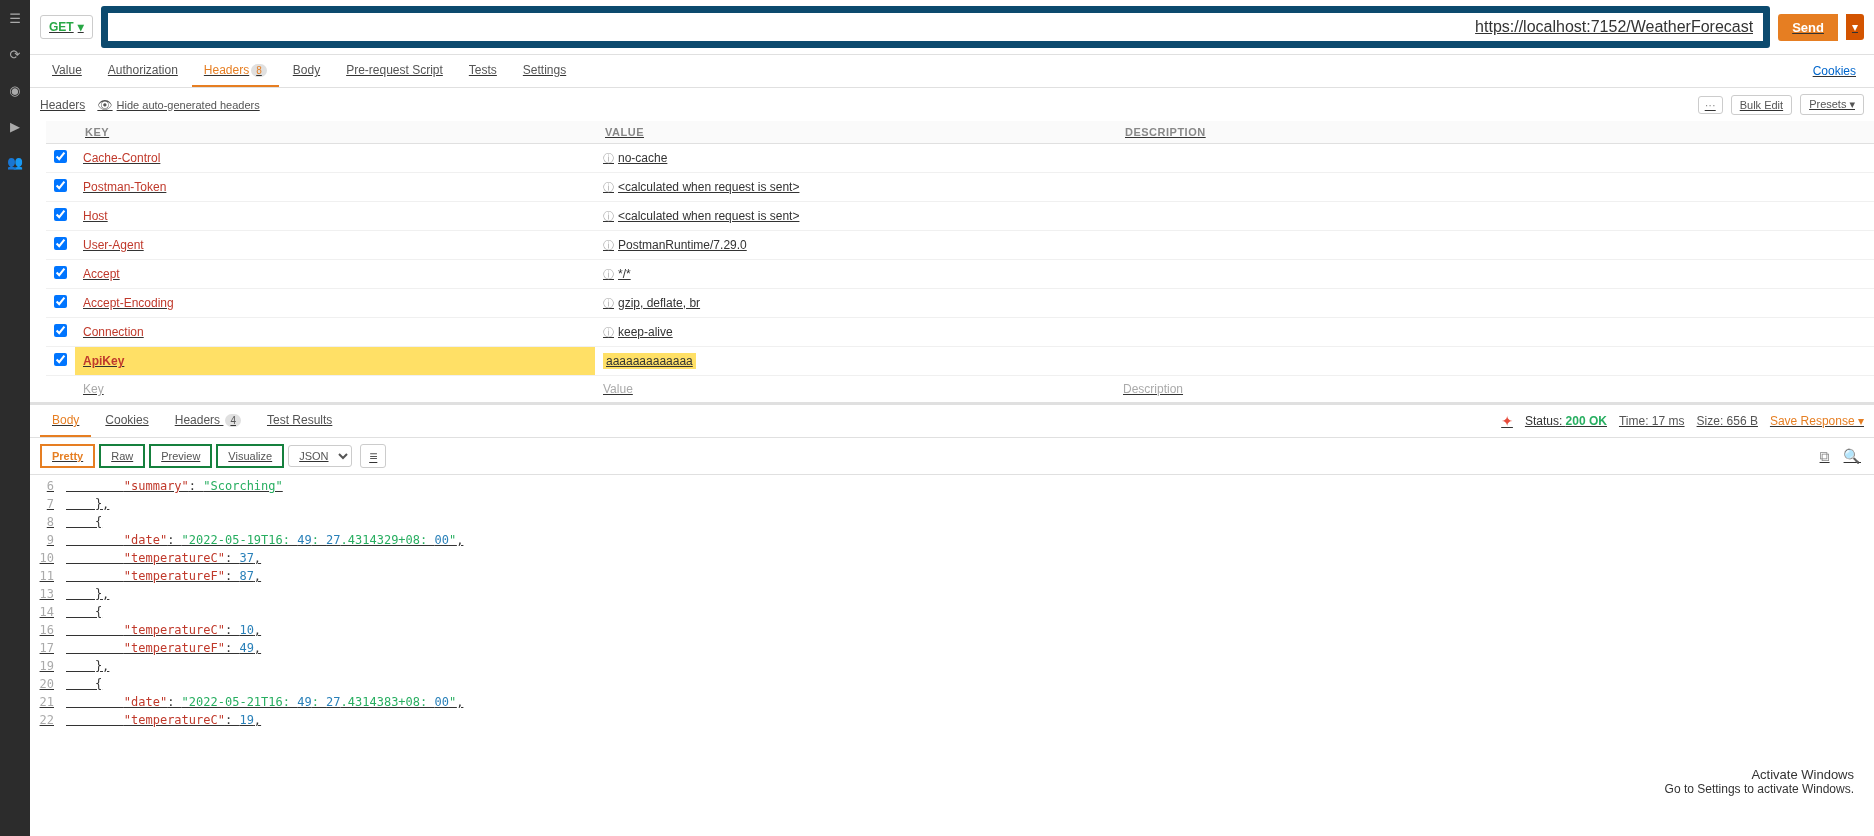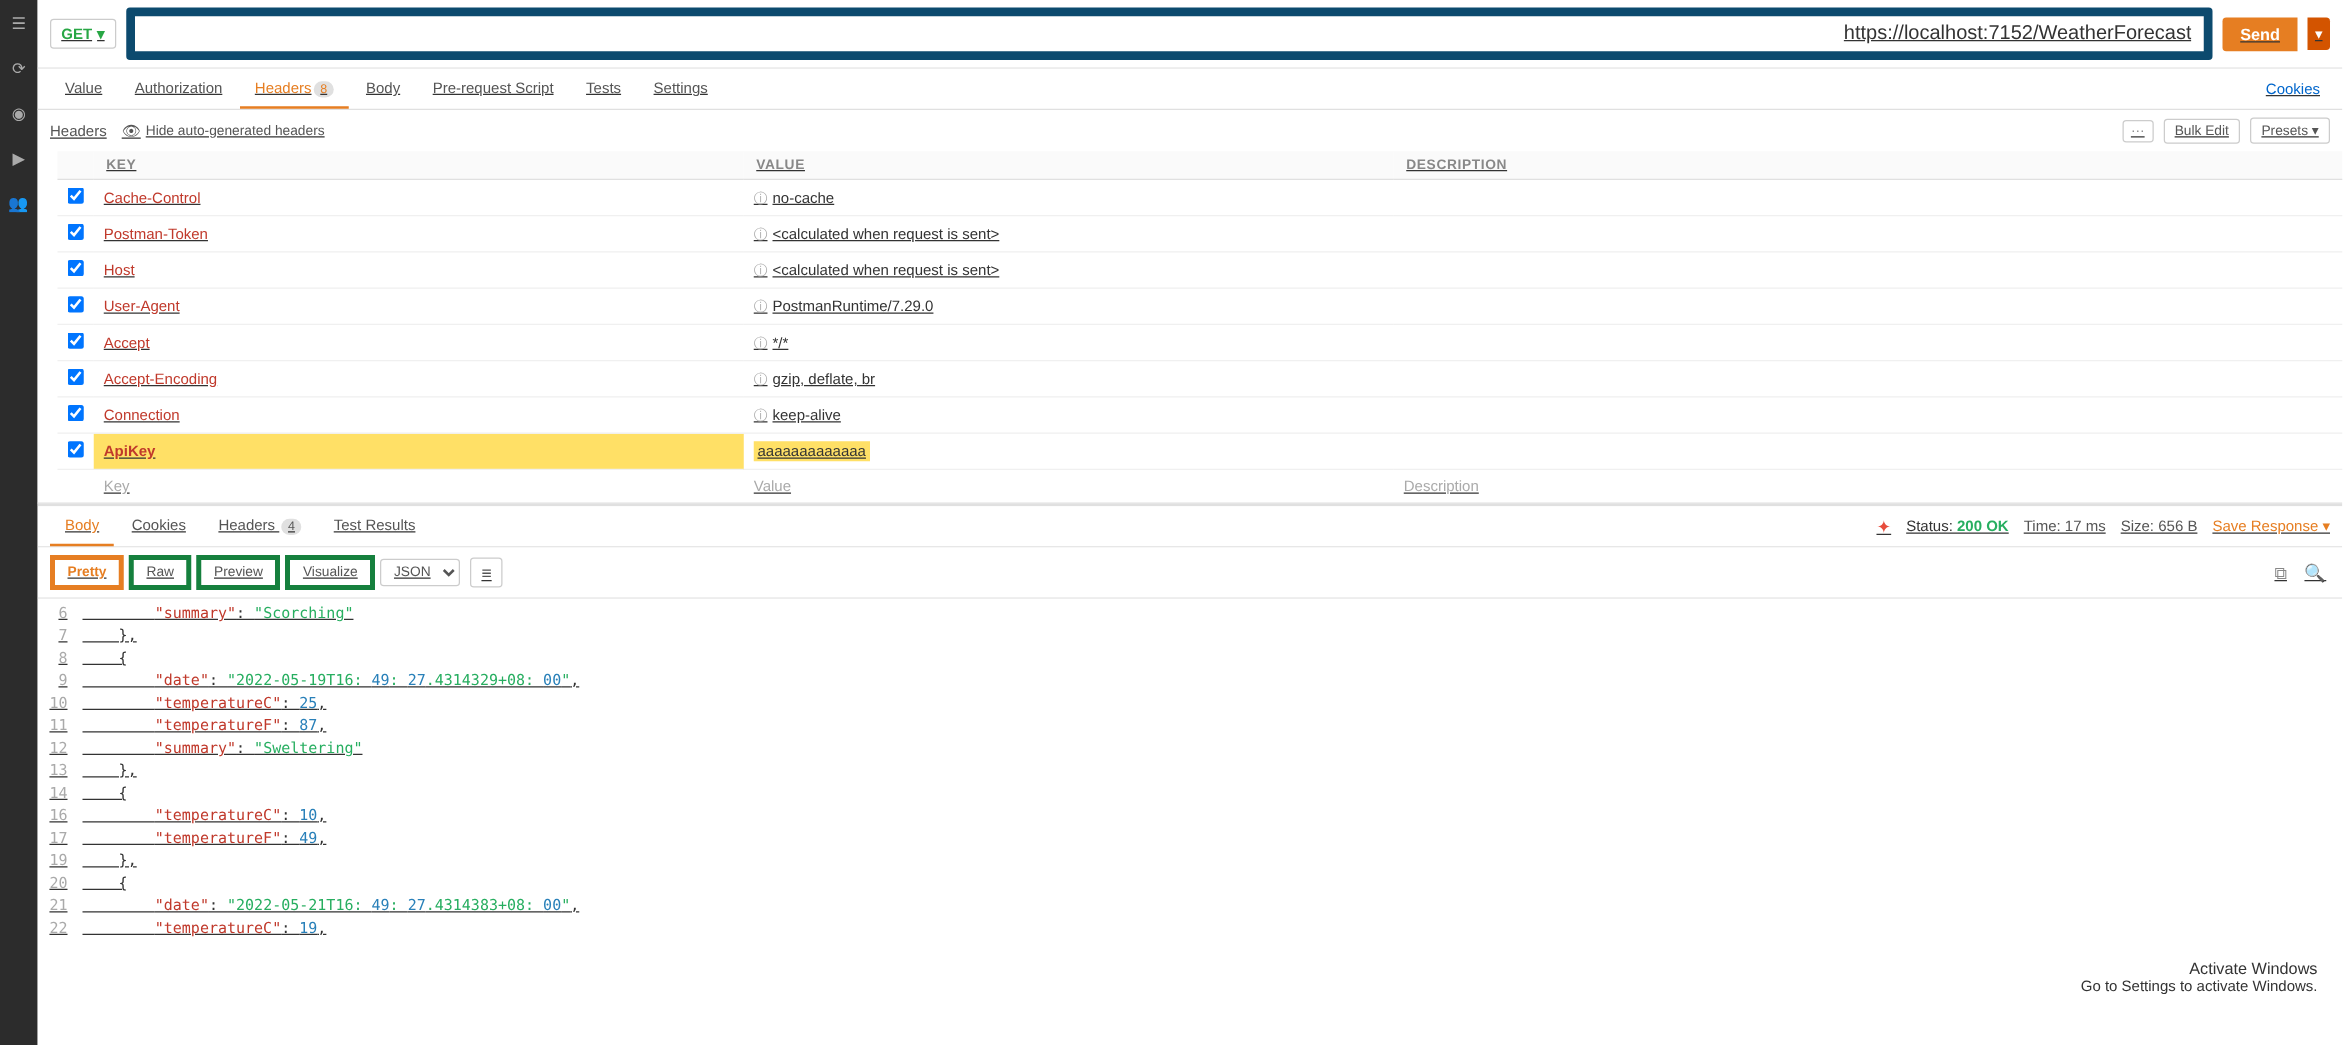--- a/index.html
+++ b/index.html
@@ -257,21 +257,21 @@
     .response-toolbar {
       display: flex;
       align-items: center;
       padding: 6px 10px;
       gap: 4px;
       border-bottom: 1px solid #e0e0e0;
       background: #fff;
     }
     .format-tab {
       padding: 4px 10px;
-      border: 4px solid #15803d;
+      border: 2px solid #15803d;
       background: #fff;
       font-size: 11px;
       cursor: pointer;
       color: #555;
       border-radius: 0;
     }
     .format-tab.active {
       background: #fff;
       border-color: #e67e22;
       color: #e67e22;
@@ -540,29 +540,25 @@
         <div class="json-line">
           <span class="line-num">8</span>
           <span class="line-content">    {</span>
         </div>
         <div class="json-line">
           <span class="line-num">9</span>
           <span class="line-content">        <span class="json-key">"date"</span>: <span class="json-str">"2022-05-19T16: <span class="json-num">49</span>: <span class="json-num">27</span>.4314329+08: <span class="json-num">00</span>"</span>,</span>
         </div>
         <div class="json-line">
           <span class="line-num">10</span>
-          <span class="line-content">        <span class="json-key">"temperatureC"</span>: <span class="json-num">25</span>,</span>
+          <span class="line-content">        <span class="json-key">"temperatureC"</span>: <span class="json-num">37</span>,</span>
         </div>
         <div class="json-line">
           <span class="line-num">11</span>
           <span class="line-content">        <span class="json-key">"temperatureF"</span>: <span class="json-num">87</span>,</span>
-        </div>
-        <div class="json-line">
-          <span class="line-num">12</span>
-          <span class="line-content">        <span class="json-key">"summary"</span>: <span class="json-str">"Sweltering"</span></span>
         </div>
         <div class="json-line">
           <span class="line-num">13</span>
           <span class="line-content">    },</span>
         </div>
         <div class="json-line">
           <span class="line-num">14</span>
           <span class="line-content">    {</span>
         </div>
         <div class="json-line">

